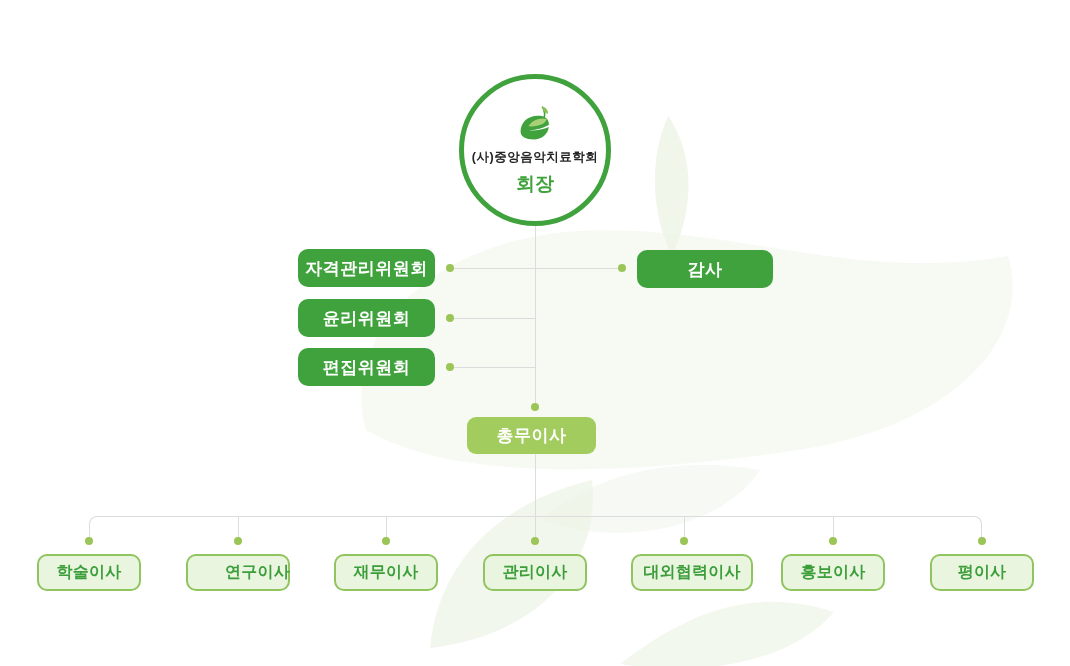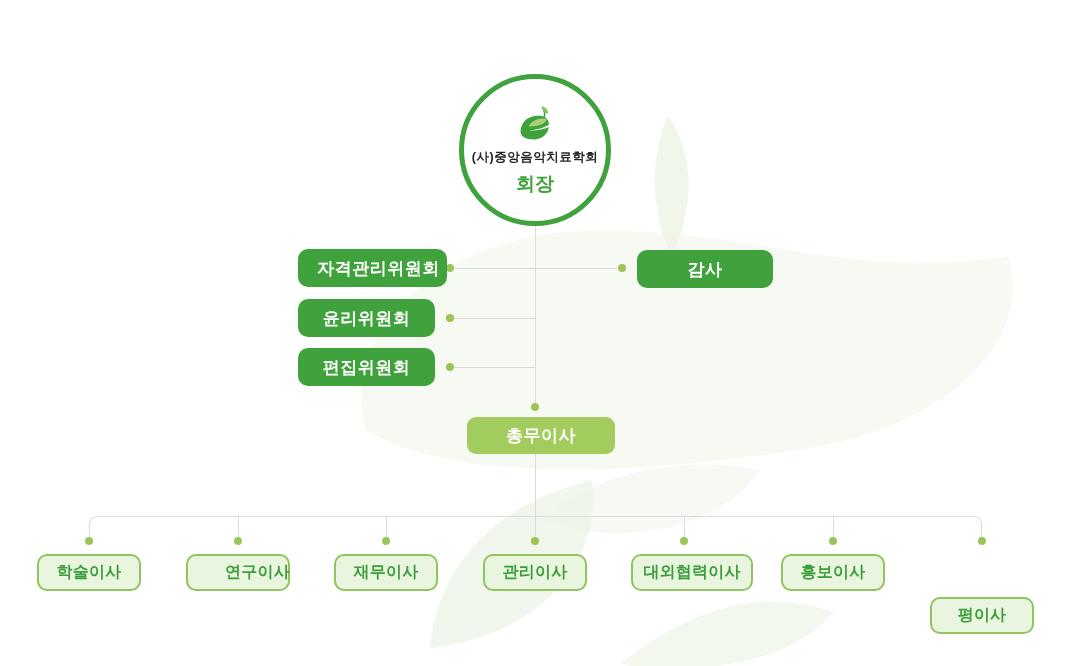--- a/index.html
+++ b/index.html
@@ -24,44 +24,44 @@
     display:flex;flex-direction:column;align-items:center;justify-content:center;
   }
   #org-name{font-size:12.5px;font-weight:bold;color:#262626;letter-spacing:0.5px;margin-top:2px;}
   #chairman-label{font-size:19px;font-weight:bold;color:#3fa23c;margin-top:5px;}
   
   .btn-solid{
     position:absolute;width:137px;height:38px;background:#3fa23c;border-radius:10px;z-index:3;
     display:flex;align-items:center;justify-content:center;
     color:#ffffff;font-size:17px;font-weight:bold;letter-spacing:0.5px;
   }
-  #committee-0{left:298px;top:249px;padding-left:12px;}
+  #committee-0{left:298px;top:249px;}
   #committee-1{left:298px;top:299px;}
   #committee-2{left:298px;top:348px;text-align:center;}
   #auditor-node{left:637px;top:250px;width:136px;}
   
   #general-affairs-node{
-    position:absolute;left:467px;top:417px;width:148px;height:37px;background:#a3cc5e;
+    position:absolute;left:467px;top:417px;width:129px;height:37px;background:#a3cc5e;
     border-radius:9px;z-index:3;display:flex;align-items:center;justify-content:center;
     color:#ffffff;font-size:17px;font-weight:bold;letter-spacing:0.5px;
   }
   
   .btn-director{
     position:absolute;top:554px;width:104px;height:37px;box-sizing:border-box;
     background:#eaf5df;border:2px solid #90c45f;border-radius:10px;z-index:3;
     display:flex;align-items:center;justify-content:center;
     color:#3c9e3b;font-size:16px;font-weight:bold;letter-spacing:0.2px;white-space:nowrap;
   }
   #director-0{left:37px;}
   #director-1{left:186px;padding-left:39px;}
   #director-2{left:334px;}
   #director-3{left:483px;}
   #director-4{left:631px;width:122px;}
   #director-5{left:781px;}
-  #director-6{left:930px;margin-top:43px;}
+  #director-6{left:930px;}
 </style>
 </head>
 <body>
 
 <div id="stage">
 
   <svg id="watermark" width="1070" height="666" viewBox="0 0 1070 666">
     <g fill="#eef5e7">
       <path d="M668,116 C692,150 697,202 672,256 C652,216 648,160 668,116 Z" opacity="0.85"></path>
       <path d="M366,430 C340,330 436,244 566,232 C726,220 846,284 1008,256 C1034,342 948,428 798,450 C648,472 462,486 366,430 Z" opacity="0.5"></path>

